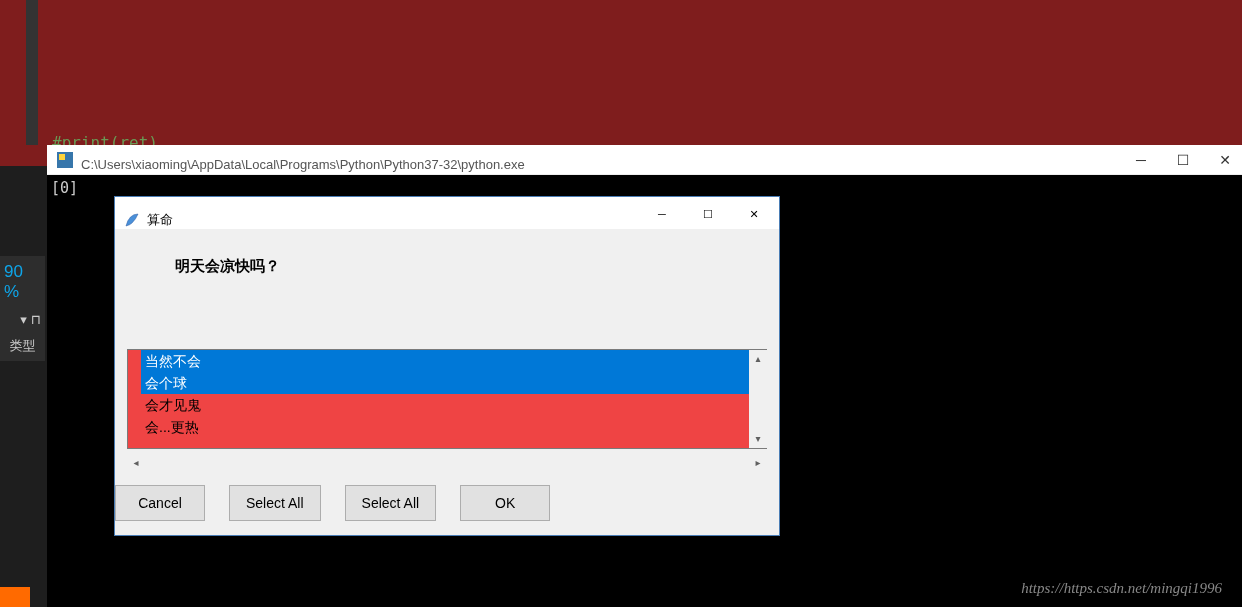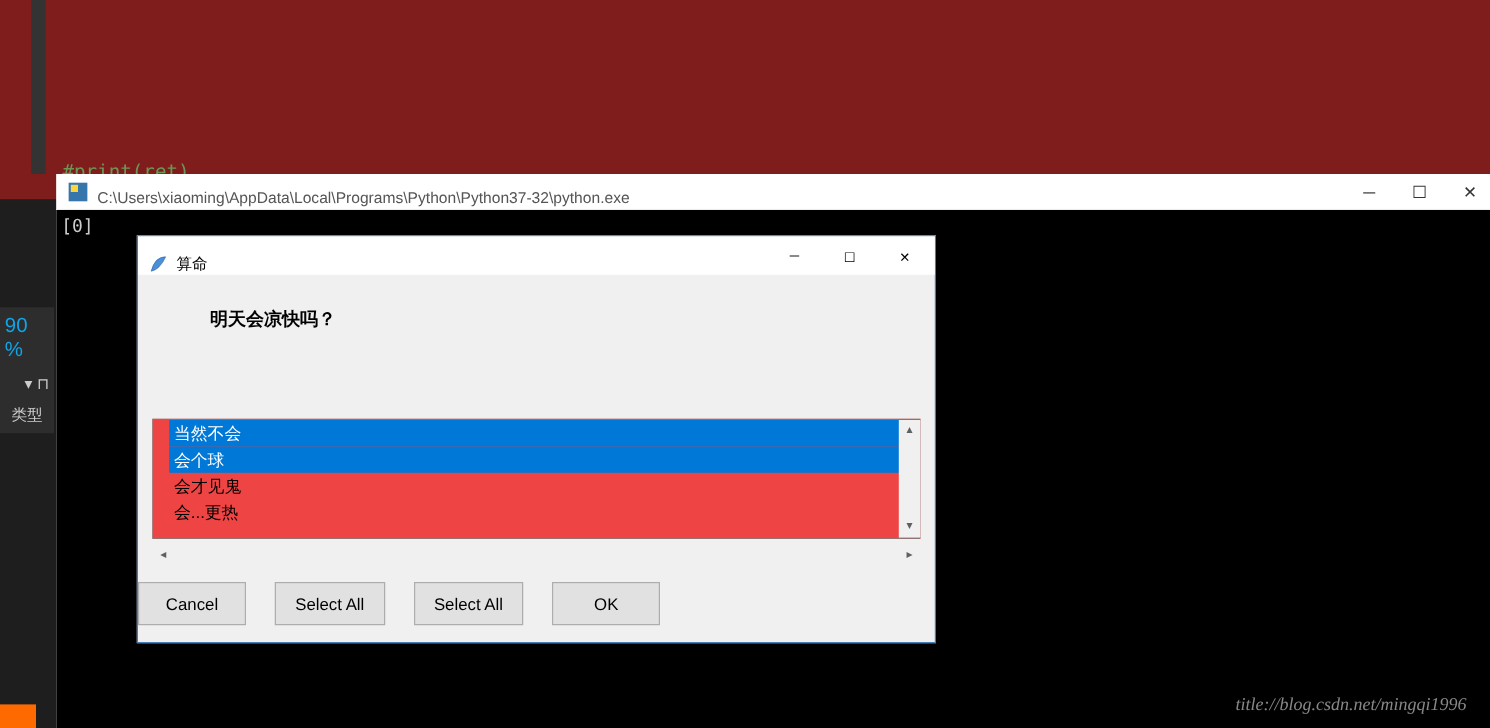--- a/index.html
+++ b/index.html
@@ -271,21 +271,21 @@
       </svg>
     <div class="console-title">C:\Users\xiaoming\AppData\Local\Programs\Python\Python37-32\python.exe</div>
     <div class="win-controls">
       <span class="win-btn">─</span>
       <span class="win-btn">☐</span>
       <span class="win-btn">✕</span>
     </div>
   </div>
   <div class="console-body">
     <span class="console-output">[0]</span>
-    <div class="watermark">title://blog.csdn.net/mingqi1996</div>
+    <div class="watermark">https://https.csdn.net/mingqi1996</div>
   </div>
 </div>
 
 <div class="dialog">
   <div class="dialog-titlebar">
     <svg class="dialog-icon" viewBox="0 0 18 18">
         <path d="M3 15 Q6 3 15 3 Q13 8 9 12 Q7 14 3 15 Z" fill="#4a90d9" stroke="#2c5aa0" stroke-width="0.5"></path>
       </svg>
     <div class="dialog-title">算命</div>
     <div class="dialog-win-controls">

